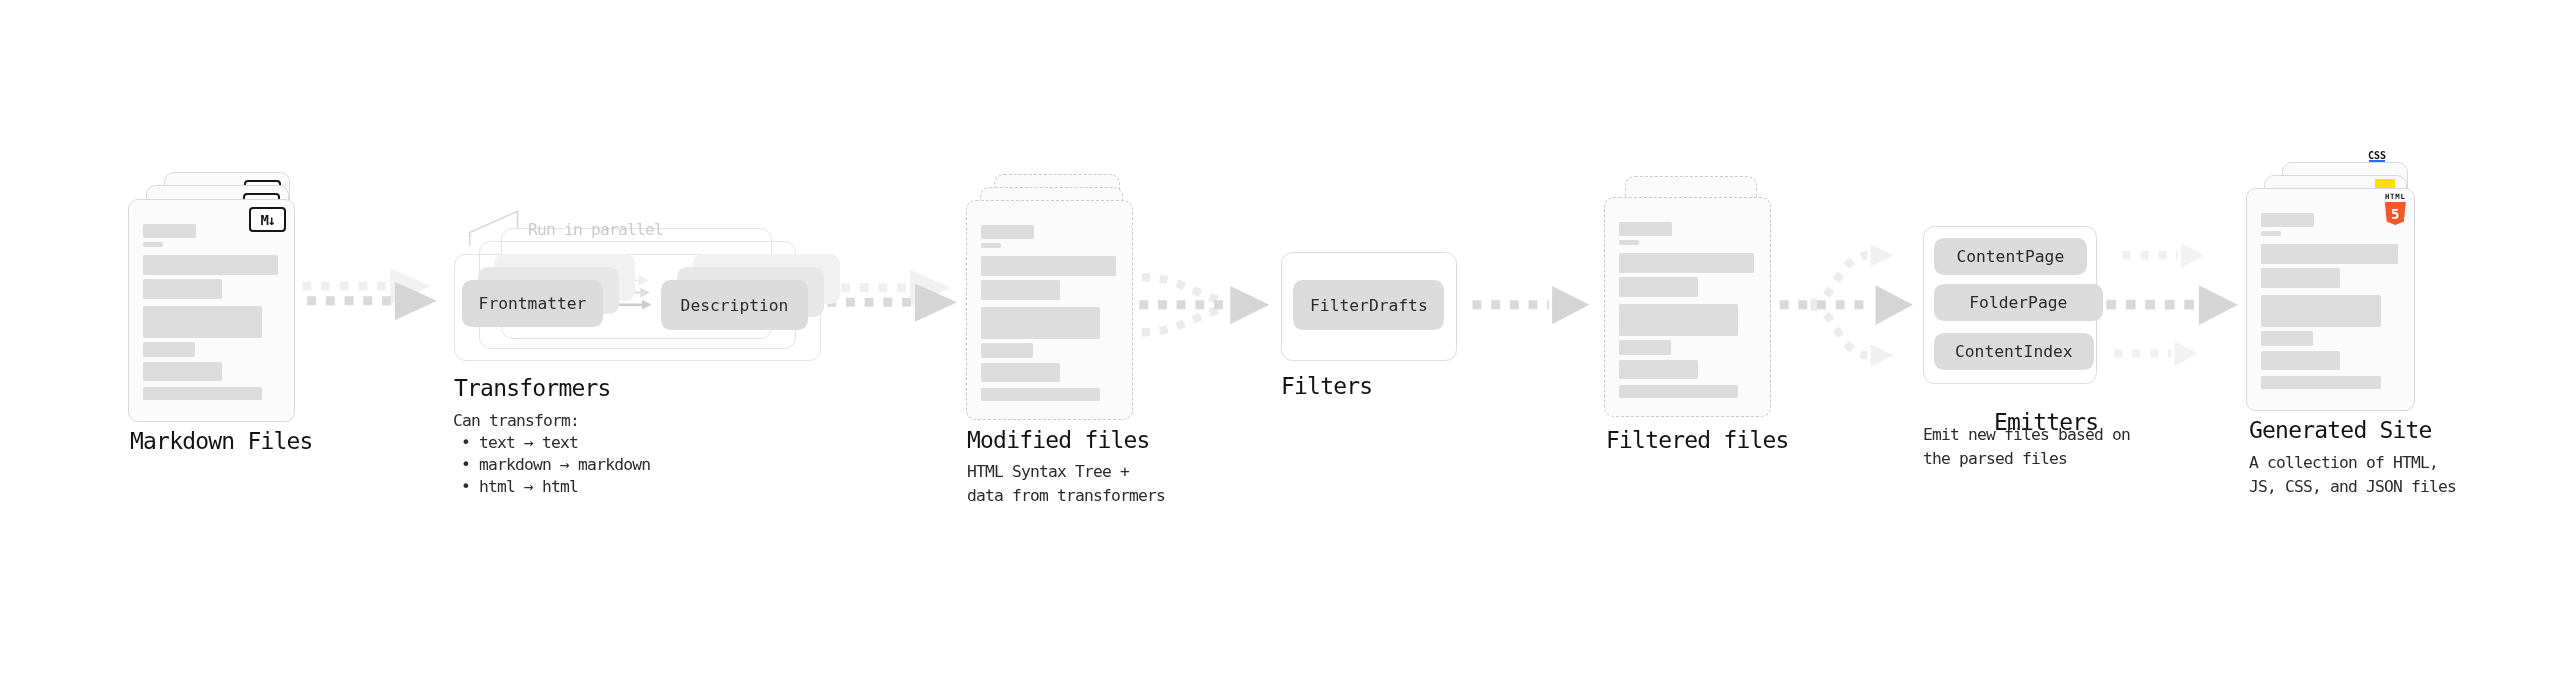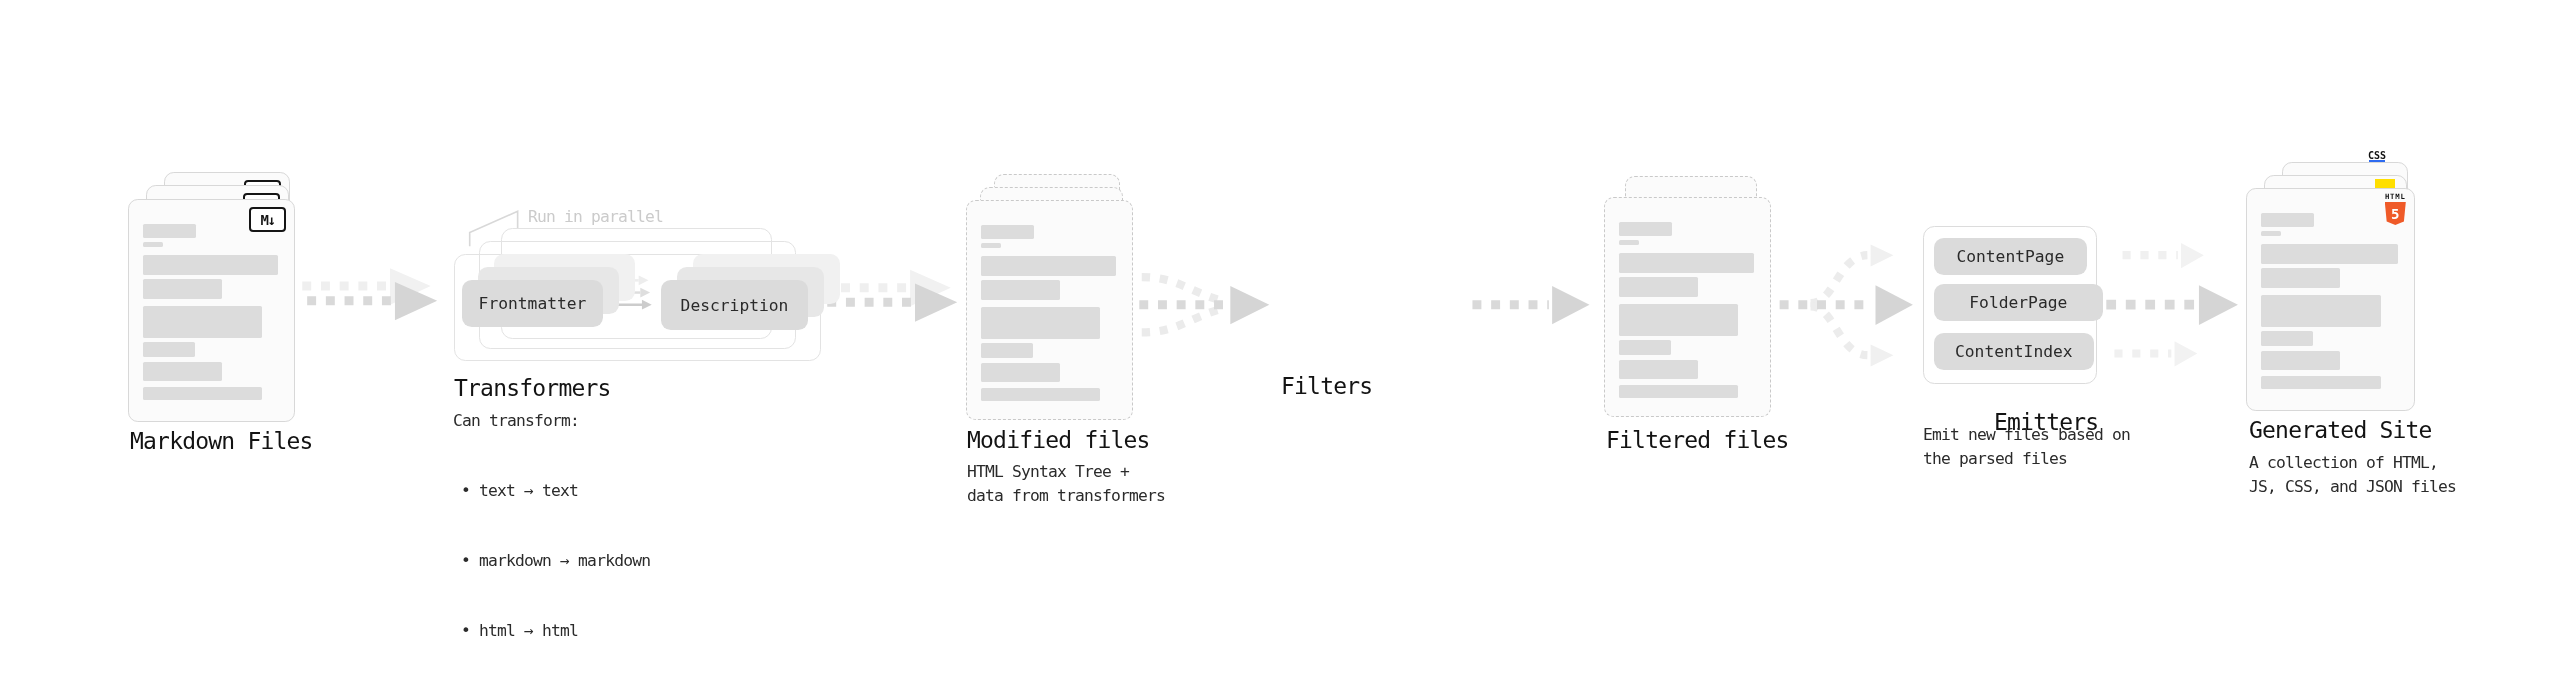--- a/index.html
+++ b/index.html
@@ -43,21 +43,21 @@
   .chip{position:absolute;background:#dbdbdb;border-radius:9.8px;color:#2a2a2a;font-size:16.3px;
         display:flex;align-items:center;justify-content:center;white-space:nowrap;}
   .chip.ghost1{background:#e7e7e7;}
   .chip.ghost2{background:#f1f1f1;}
 
   
   .stage-label{position:absolute;font-size:23px;color:#131313;white-space:nowrap;letter-spacing:-0.8px;}
   .stage-desc{position:absolute;font-size:16.3px;line-height:24.4px;color:#2b2b2b;white-space:pre-line;letter-spacing:-0.8px;}
   .note{position:absolute;font-size:16.3px;color:#cbcbcb;white-space:nowrap;letter-spacing:-0.8px;}
   .bullets{position:absolute;font-size:16.3px;line-height:22px;color:#2b2b2b;letter-spacing:-0.8px;}
-  .bullets .ind{padding-left:8.1px;margin-top:48px;}
+  .bullets .ind{padding-left:8.1px;}
 </style>
 </head>
 <body>
 
 <div class="canvas">
 
   <svg class="arrows" width="2576" height="681" viewBox="0 0 3170 838">
 
     <g>
       <line x1="372" y1="352" x2="476" y2="352" stroke="#efefef" stroke-width="11" stroke-dasharray="11 12"></line>
@@ -150,21 +150,21 @@
   <div class="chip ghost1" style="left:478px;top:267px;width:141px;height:47px;"></div>
   <div class="chip" style="left:462px;top:280px;width:141px;height:47px;">
     <span>Frontmatter</span>
   </div>
   <div class="chip ghost2" style="left:693px;top:254px;width:147px;height:50px;"></div>
   <div class="chip ghost1" style="left:677px;top:267px;width:147px;height:50px;"></div>
   <div class="chip" style="left:661px;top:280px;width:147px;height:50px;">
     <span>Description</span>
   </div>
 
-  <div class="note" style="left:528px;top:207px;">Run in parallel</div>
+  <div class="note" style="left:528px;top:220px;">Run in parallel</div>
   <div class="stage-label" style="left:454px;top:375px;">Transformers</div>
   <div class="bullets" style="left:453px;top:410px;">
     <div>Can transform:</div>
     <div class="ind">• text → text</div>
     <div class="ind">• markdown → markdown</div>
     <div class="ind">• html → html</div>
   </div>
 
   <div class="filecard dashedcard abs" style="left:994px;top:174px;width:124px;height:203px;"></div>
   <div class="filecard dashedcard abs" style="left:980px;top:187px;width:141px;height:211px;"></div>
@@ -177,20 +177,25 @@
       <div class="bar b5"></div>
       <div class="bar b6"></div>
       <div class="bar b7"></div>
       <div class="bar b8"></div>
     </div>
   </div>
   <div class="stage-label" style="left:967px;top:427px;">Modified files</div>
   <div class="stage-desc" style="left:967px;top:460px;">HTML Syntax Tree +
 data from transformers</div>
 
+  <div class="fbox" style="left:1281px;top:252px;width:174px;height:107px;">
+    <div class="chip" style="left:11.4px;top:27px;width:151px;height:50px;">
+      <span>FilterDrafts</span>
+    </div>
+  </div>
   <div class="stage-label" style="left:1281px;top:373px;">Filters</div>
 
   <div class="filecard dashedcard abs" style="left:1625px;top:176px;width:130px;height:203px;"></div>
   <div class="filecard dashedcard abs" style="left:1604px;top:197px;width:165px;height:218px;">
     <div class="bars">
       <div class="bar b1"></div>
       <div class="bar b2"></div>
       <div class="bar b3"></div>
       <div class="bar b4"></div>
       <div class="bar b5"></div>

